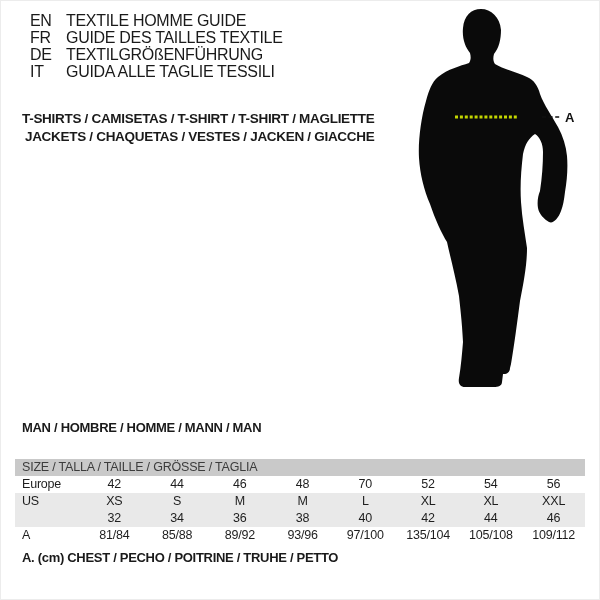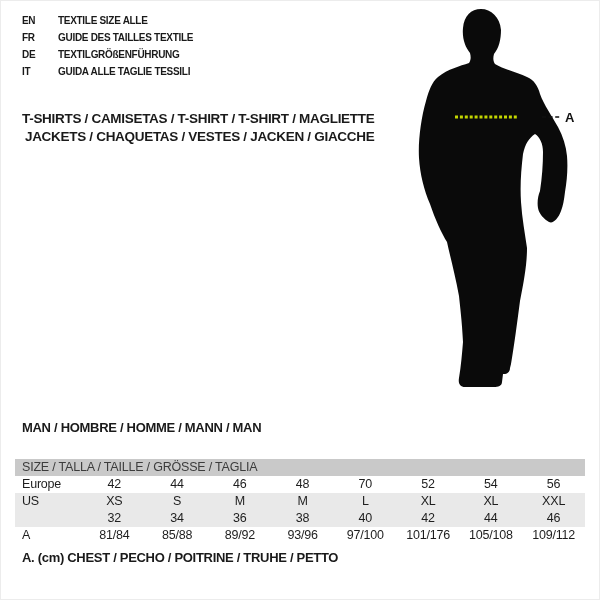--- a/index.html
+++ b/index.html
@@ -3,21 +3,21 @@
 <meta charset="utf-8">
 <style>
   html,body{margin:0;padding:0;background:#fff;}
   .canvas{
     position:relative;width:600px;height:600px;background:#ffffff;overflow:hidden;
     font-family:"Liberation Sans",sans-serif;color:#1a1a1a;
     box-shadow:inset 0 0 0 1px #ececec;
   }
   
   .lang-list{position:absolute;left:22px;top:12px;}
-  .lang-row{display:flex;height:17px;line-height:17px;font-size:10px;font-weight:700;letter-spacing:-0.3px;}
+  .lang-row{display:flex;height:17px;line-height:17px;font-size:16px;font-weight:400;letter-spacing:-0.3px;margin-left:8px;}
   .lang-code{width:36px;}
   
   .cats{position:absolute;left:22px;top:110px;font-size:13.5px;font-weight:700;letter-spacing:-0.3px;line-height:17.5px;text-align:right;}
   
   .figure{position:absolute;left:405px;top:6px;width:175px;height:385px;}
   .figure svg{display:block;width:175px;height:385px;}
   .figure text{font-family:"Liberation Sans",sans-serif;font-size:13px;font-weight:700;fill:#111;}
   
   .section-title{position:absolute;left:22px;top:420px;font-size:13px;font-weight:700;letter-spacing:-0.3px;}
   
@@ -37,21 +37,21 @@
   .footnote{position:absolute;left:22px;top:550px;font-size:13px;font-weight:700;letter-spacing:-0.3px;}
 </style>
 </head>
 <body>
 
 <div class="canvas">
 
   <div class="lang-list">
     <div class="lang-row">
       <span class="lang-code">EN</span>
-      <span>TEXTILE SIZE ALLE</span>
+      <span>TEXTILE HOMME GUIDE</span>
     </div>
     <div class="lang-row">
       <span class="lang-code">FR</span>
       <span>GUIDE DES TAILLES TEXTILE</span>
     </div>
     <div class="lang-row">
       <span class="lang-code">DE</span>
       <span>TEXTILGRÖßENFÜHRUNG</span>
     </div>
     <div class="lang-row">
@@ -156,21 +156,21 @@
         <td>44</td>
         <td>46</td>
       </tr>
       <tr>
         <td class="lbl">A</td>
         <td>81/84</td>
         <td>85/88</td>
         <td>89/92</td>
         <td>93/96</td>
         <td>97/100</td>
-        <td>101/176</td>
+        <td>135/104</td>
         <td>105/108</td>
         <td>109/112</td>
       </tr>
     </tbody>
       </table>
   </div>
 
   <div class="footnote">A. (cm) CHEST / PECHO / POITRINE / TRUHE / PETTO</div>
 
 </div>

